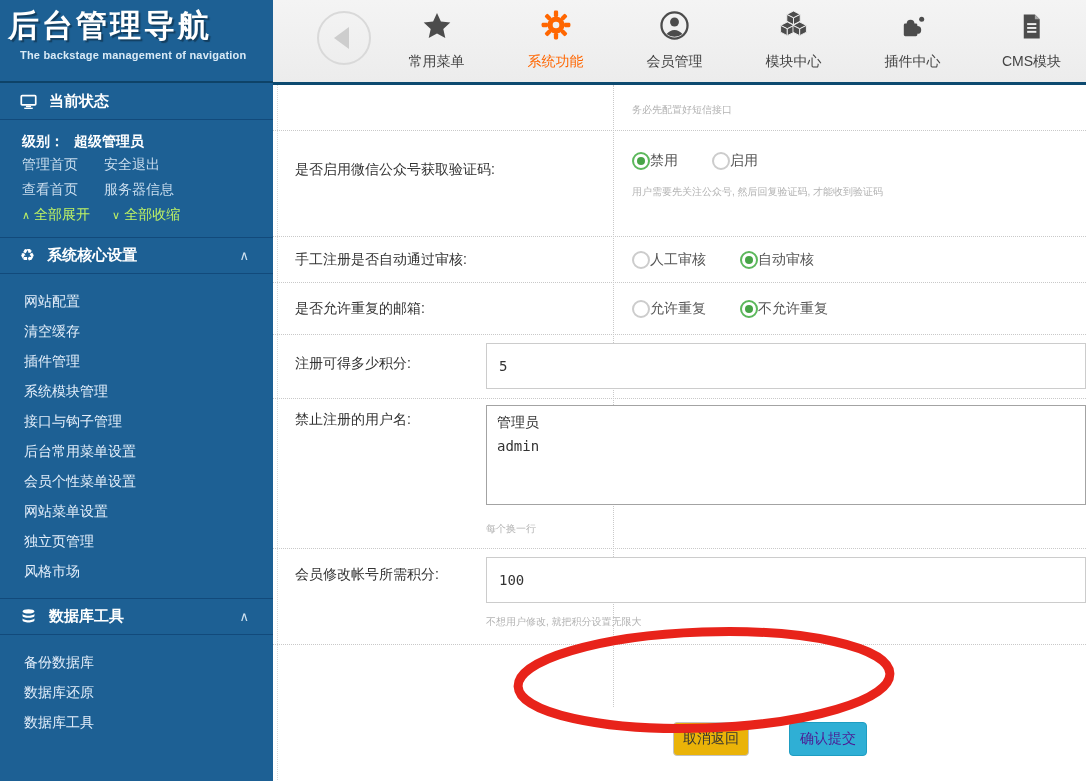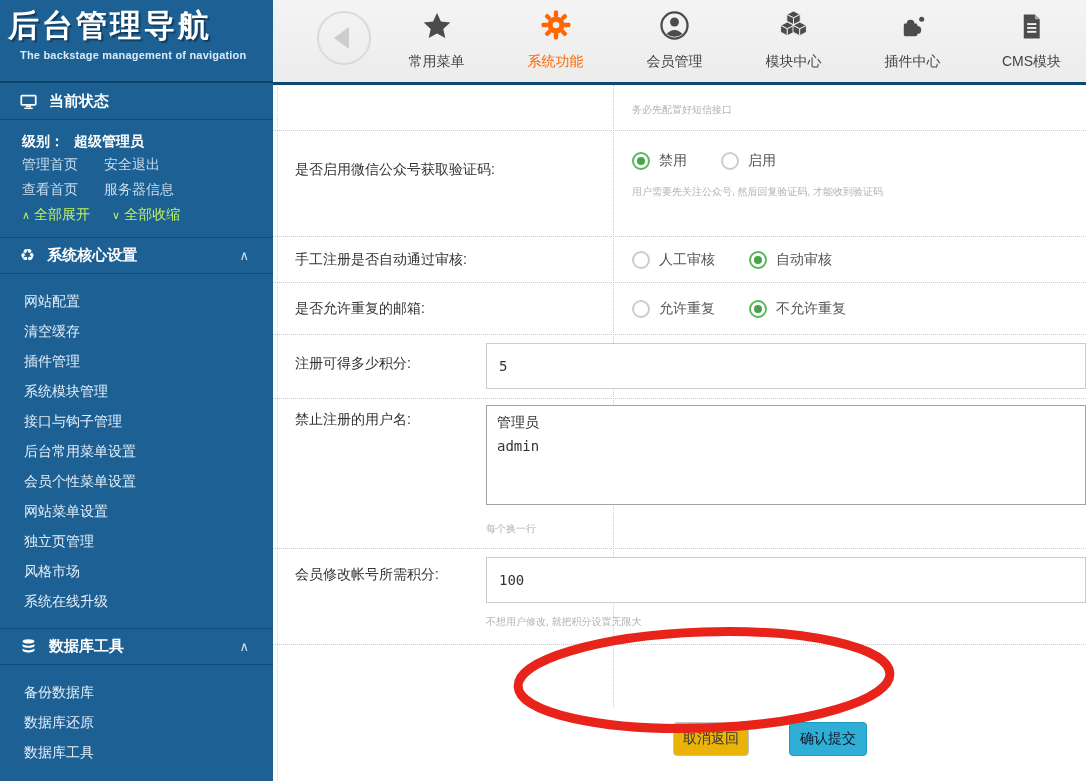--- a/index.html
+++ b/index.html
@@ -44,32 +44,32 @@
   
   .content{position:absolute;left:273px;top:85px;width:813px;height:696px;background:#fff;}
   .content::before{content:"";position:absolute;left:4px;top:0;height:707px;border-left:1px dotted #d8d8d8;}
   .vdiv{position:absolute;left:340px;top:0;height:622px;border-left:1px dotted #c9c9c9;}
   .frow{position:relative;display:flex;border-bottom:1px dotted #c9c9c9;box-sizing:border-box;}
   .fl{width:340px;box-sizing:border-box;padding:0 10px 0 22px;font-size:14px;color:#333;}
   .fc{flex:1;box-sizing:border-box;padding-left:19px;position:relative;}
   .vcenter{align-items:center;}
   .hint{color:#b3b3b3;font-size:10px;}
   .rgroup{display:flex;align-items:center;gap:34px;}
-  .ropt{display:flex;align-items:center;gap:9px;font-size:14px;color:#555;cursor:pointer;}
+  .ropt{display:flex;align-items:center;font-size:14px;color:#555;cursor:pointer;}
   .rdot{width:18px;height:18px;border-radius:50%;border:2px solid #ccc;box-sizing:border-box;background:#fff;position:relative;}
   .ropt.sel .rdot{border-color:#5cb85c;}
   .ropt.sel .rdot::after{content:"";position:absolute;inset:3px;border-radius:50%;background:#47a447;}
   .tinput{height:46px;width:600px;border:1px solid #ccc;padding:0 12px;box-sizing:border-box;
           font-family:"DejaVu Sans Mono","Liberation Mono",monospace;font-size:14px;color:#333;background:#fff;}
   .tarea{height:100px;width:600px;border:1px solid #a3a3a3;padding:5px 10px;box-sizing:border-box;resize:none;
          font-family:"DejaVu Sans Mono","Liberation Mono",monospace;font-size:14px;line-height:1.7;color:#333;outline:none;}
   .btn{position:absolute;height:34px;border-radius:4px;font-size:14px;cursor:pointer;
        font-family:"Liberation Sans","DejaVu Sans",sans-serif;}
   .btn-cancel{left:400px;top:637px;width:76px;background:#eab308;border:1px solid #c3c3c3;color:#333;}
-  .btn-submit{left:516px;top:637px;width:78px;background:#2fafd5;border:1px solid #1e9dc2;color:#0f172a;}
+  .btn-submit{left:516px;top:637px;width:78px;background:#2fafd5;border:1px solid #1e9dc2;color:#4c1d95;}
 
   
   .red-ellipse{position:absolute;left:506px;top:620px;width:396px;height:124px;z-index:10;pointer-events:none;}
 </style>
 </head>
 <body>
 
 <div class="page">
 
   <aside class="sidebar">
@@ -111,21 +111,20 @@
         <li>网站配置</li>
         <li>清空缓存</li>
         <li>插件管理</li>
         <li>系统模块管理</li>
         <li>接口与钩子管理</li>
         <li>后台常用菜单设置</li>
         <li>会员个性菜单设置</li>
         <li>网站菜单设置</li>
         <li>独立页管理</li>
         <li>风格市场</li>
-        <li>系统在线升级</li>
       </ul>
 
     <div class="side-header sect-top">
       <svg class="icon16" viewBox="0 0 20 20" fill="#fff">
         <ellipse cx="10" cy="4" rx="7" ry="2.6"></ellipse>
         <path d="M3 6.4c0 1.5 3.1 2.6 7 2.6s7-1.1 7-2.6v2.6c0 1.5-3.1 2.6-7 2.6s-7-1.1-7-2.6z"></path>
         <path d="M3 11.8c0 1.5 3.1 2.6 7 2.6s7-1.1 7-2.6v2.6c0 1.5-3.1 2.6-7 2.6s-7-1.1-7-2.6z"></path>
       </svg>
       <span>数据库工具</span>
       <span class="chev">∧</span>

